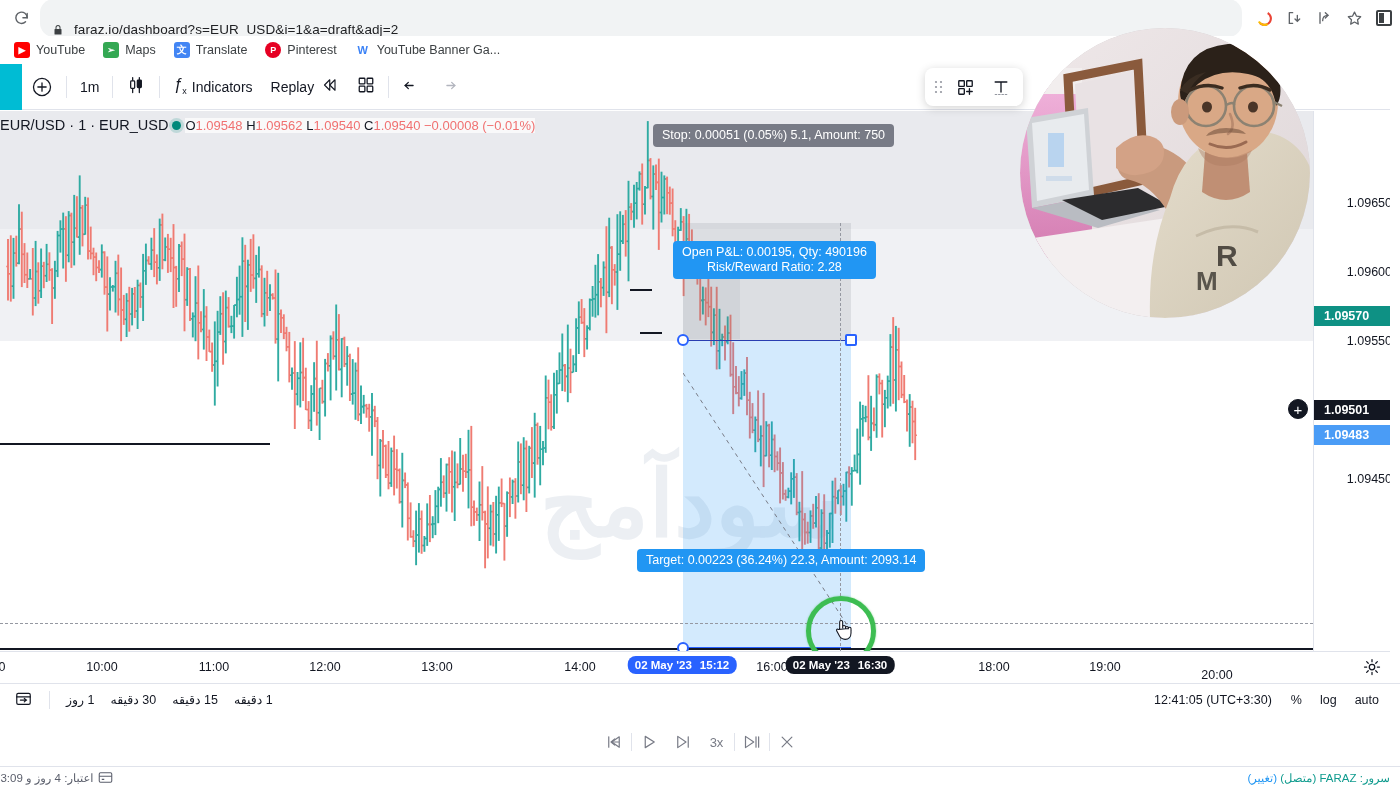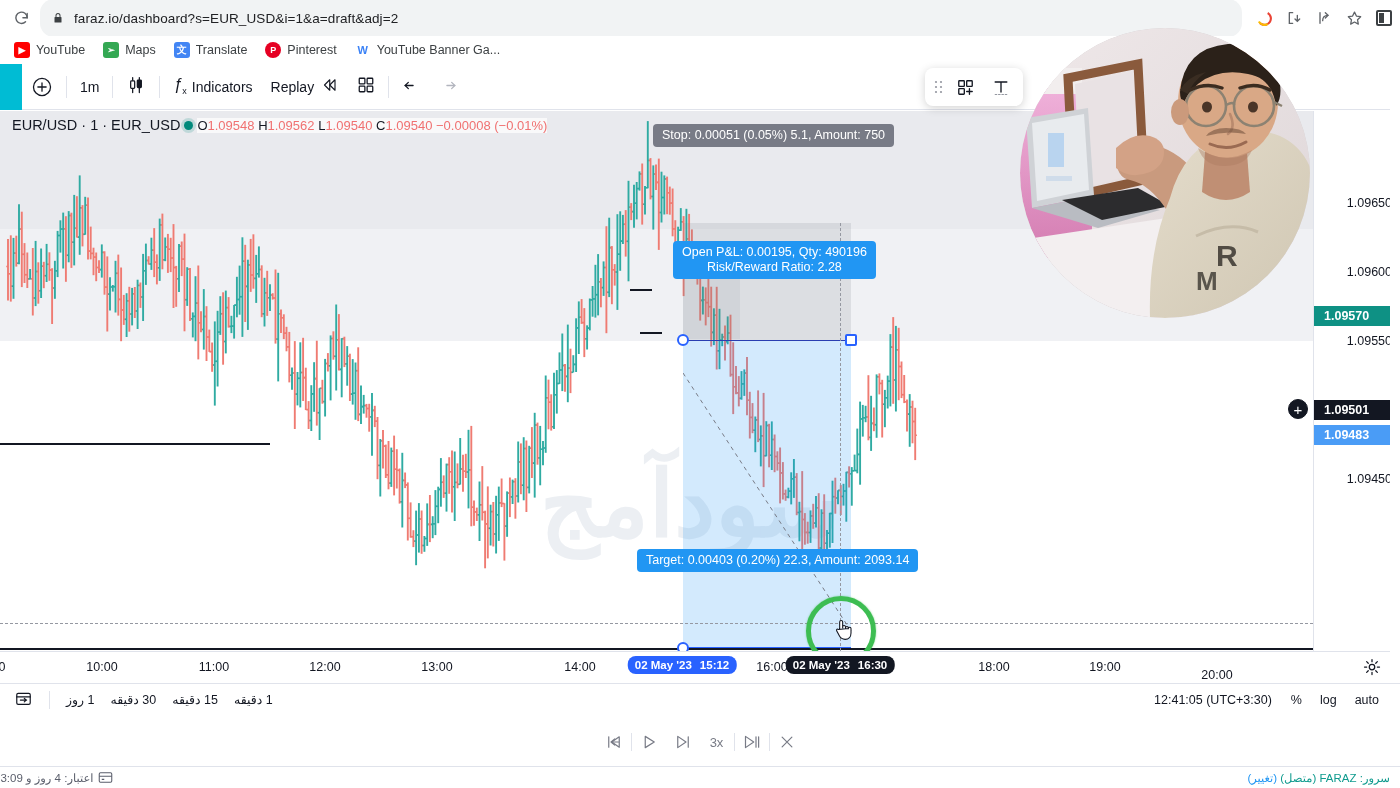--- a/index.html
+++ b/index.html
@@ -16,21 +16,21 @@
     background: #ffffff; display: flex; align-items: center;
   }
   .reload-btn {
     width: 30px; height: 30px; margin-left: 6px;
     display: flex; align-items: center; justify-content: center;
     color: #5f6368; cursor: pointer;
   }
   .omnibox {
     flex: 1; height: 38px; margin: 0 8px 0 4px;
     background: #f1f3f4; border-radius: 14px;
-    display: flex; align-items: center; padding: 0 12px;
+    display: flex; align-items: flex-end; padding: 0 12px;
   }
   .lock-icon { margin-right: 10px; color: #3c4043; display:flex; }
   .url-text {
     font-size: 13.5px; color: #202124; white-space: nowrap;
     letter-spacing: 0.1px;
   }
   .omni-right { display: flex; align-items: center; gap: 2px; padding-right:2px;}
   .chrome-icon {
     width: 28px; height: 28px; display: flex; align-items: center;
     justify-content: center; color: #5f6368; cursor: pointer;
@@ -70,21 +70,21 @@
     padding: 0 9px; border-radius: 5px; cursor: pointer;
     color: #131722; font-size: 14px; white-space: nowrap;
   }
   .tb-sep { width:1px; height:22px; background:#e0e3eb; margin:0 4px; flex:none;}
   .tb-dim { color: #b2b5be; }
 
   
   .ohlc-row {
     position: absolute; left: 0; top: 112px; height: 26px;
     display: flex; align-items: center; gap: 4px; z-index: 6;
-    padding-left: 12px;
+    padding-left: 0px;
   }
   .sym-name { font-size: 14.5px; color: #131722; white-space: nowrap; }
   .sym-dot {
     width: 9px; height: 9px; border-radius: 50%; background: #00897b;
     box-shadow: 0 0 0 3px rgba(0,137,123,0.18);
   }
   .ohlc { font-size: 13px; white-space: nowrap; background: rgba(255,255,255,0.72);}
   .ohlc .k { color: #131722; }
   .ohlc .v { color: #f07171; }
 
@@ -1451,21 +1451,21 @@
     <div class="price-line-dark"></div>
     <svg class="diag-dash">
       <line x1="0" y1="0" x2="168" y2="258" stroke="#787b86" stroke-width="1" stroke-dasharray="4 4"></line>
     </svg>
 
     <div class="lbl lbl-grey" style="left:653px; top:13px;">Stop: 0.00051 (0.05%) 5.1, Amount: 750</div>
     <div class="lbl lbl-blue" style="left:673px; top:130px;">
       <div>Open P&amp;L: 0.00195, Qty: 490196</div>
       <div>Risk/Reward Ratio: 2.28</div>
     </div>
-    <div class="lbl lbl-blue" style="left:637px; top:438px;">Target: 0.00403 (0.20%) 22.3, Amount: 2093.14</div>
+    <div class="lbl lbl-blue" style="left:637px; top:438px;">Target: 0.00223 (36.24%) 22.3, Amount: 2093.14</div>
 
     <div class="cursor-ring"></div>
     <div class="cursor-hand">
       <svg width="20" height="26" viewBox="0 0 24 30">
         <path d="M8 16V6.5a1.8 1.8 0 0 1 3.6 0V14m0-1.5a1.7 1.7 0 0 1 3.4 0V15m0-1.3a1.7 1.7 0 0 1 3.4 0v1.6m0-.8a1.6 1.6 0 0 1 3.2 0v5.3c0 4.4-2.8 7.6-7 7.6-3.6 0-5.6-1.6-7-4.2L4.4 17c-.7-1.3 1-2.6 2.1-1.4z" fill="#fff" stroke="#131722" stroke-width="1.3" stroke-linejoin="round"></path>
       </svg>
     </div>
 
   </div>
 

